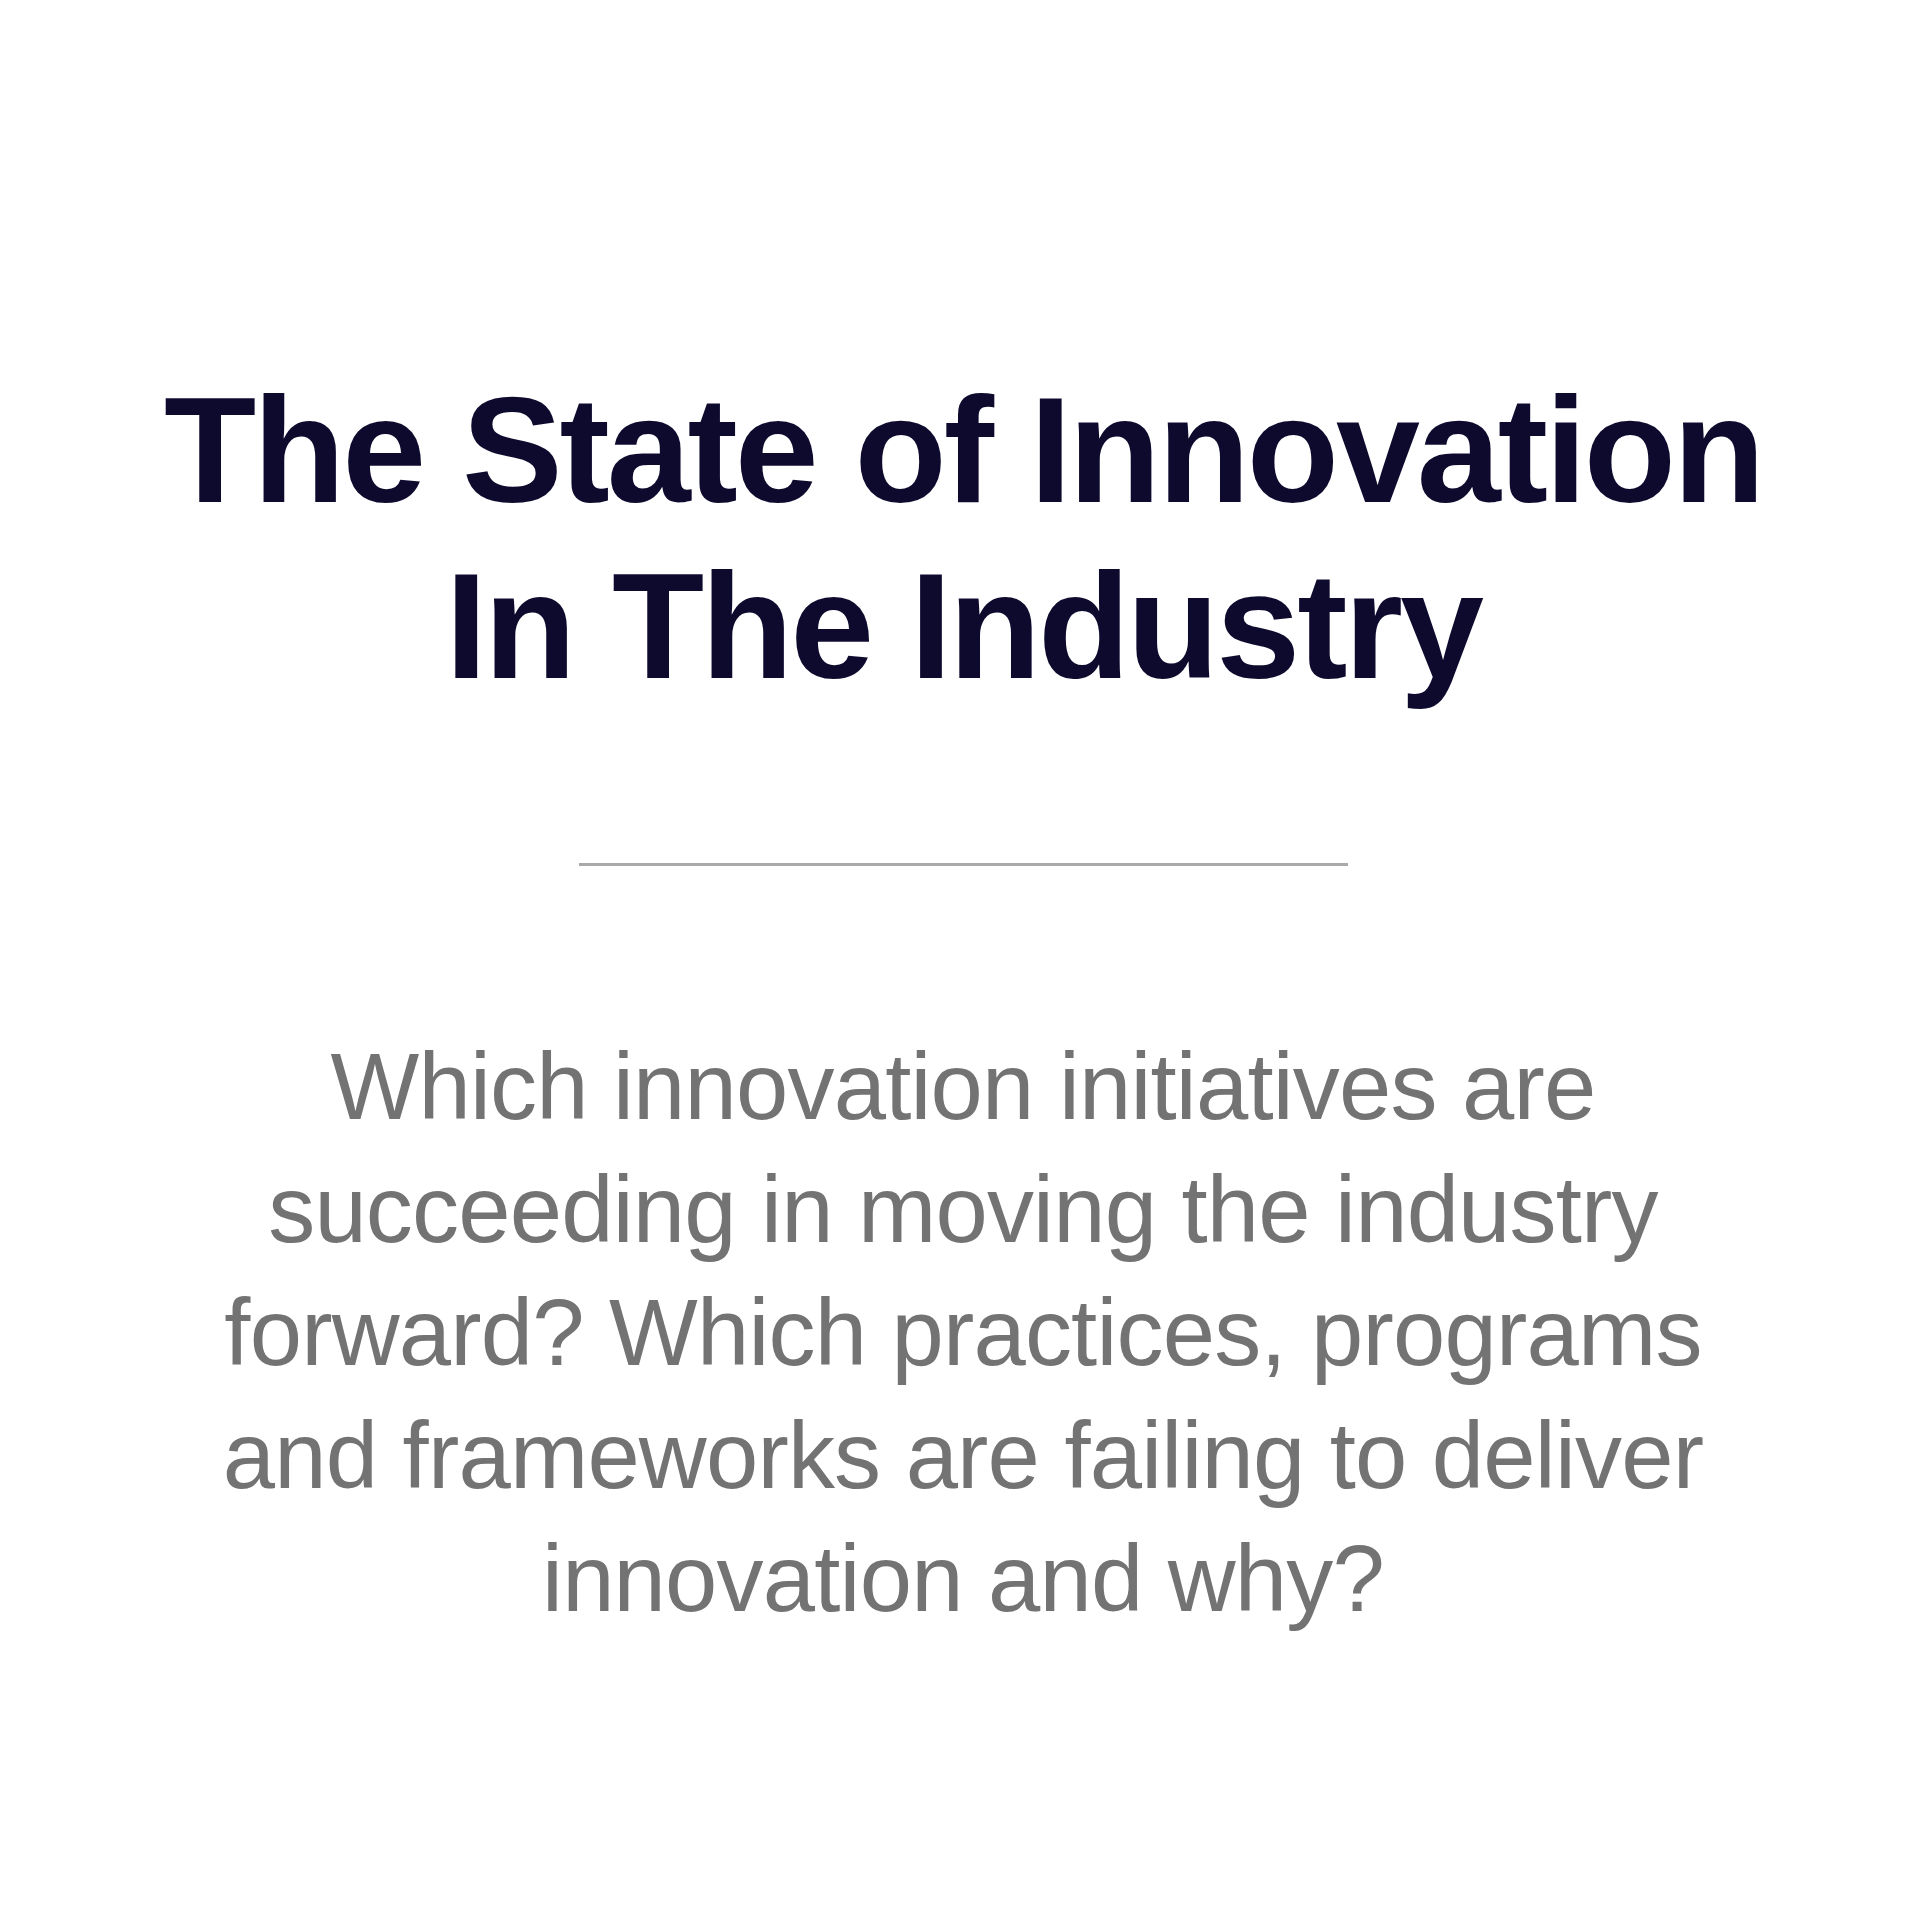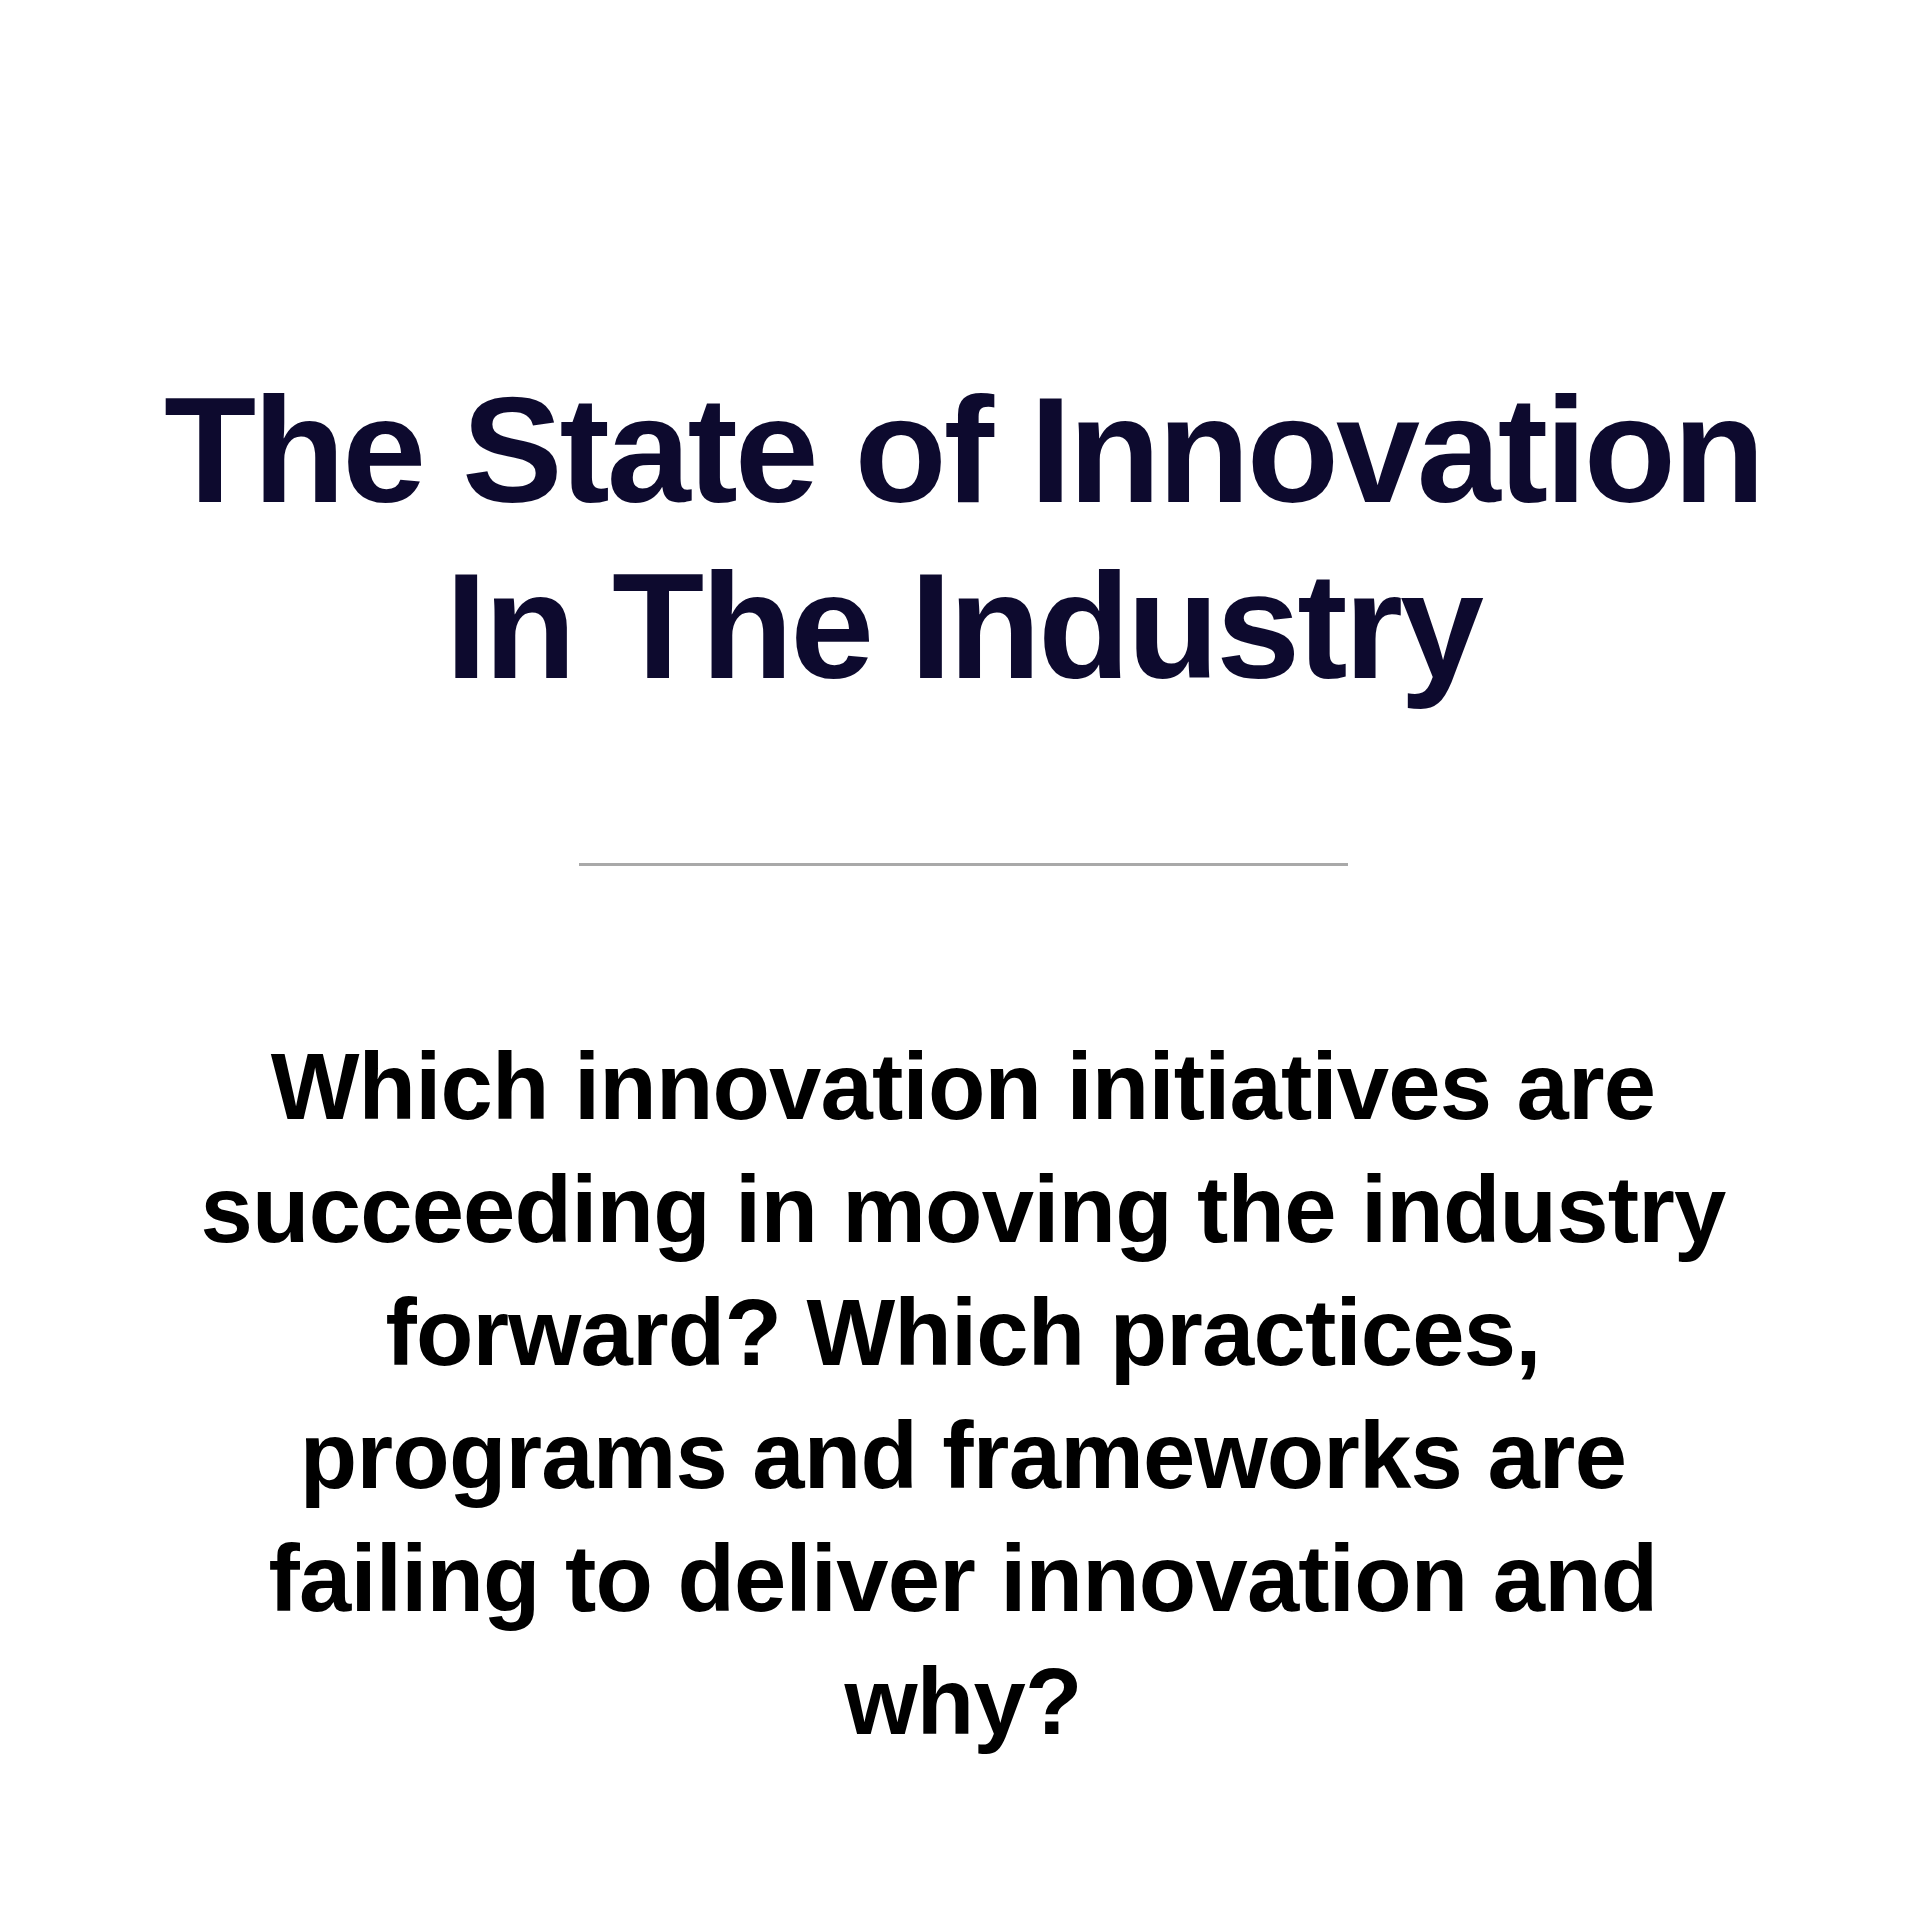--- a/index.html
+++ b/index.html
@@ -72,25 +72,25 @@
     left: 0;
     width: 1926px;
     text-align: center;
     padding: 0 177px;
     box-sizing: border-box;
   }
 
   .body-text {
     margin: 0;
     font-family: "Liberation Sans", sans-serif;
-    font-weight: 700;
+    font-weight: 400;
     font-size: 94px;
     line-height: 123px;
     letter-spacing: -0.8px;
-    color: #000000;
+    color: #737373;
   }
 </style>
 </head>
 <body>
 
 <div class="slide">
 
   <div class="title-block">
     <h1 class="title">The State of Innovation
 In The Industry</h1>

